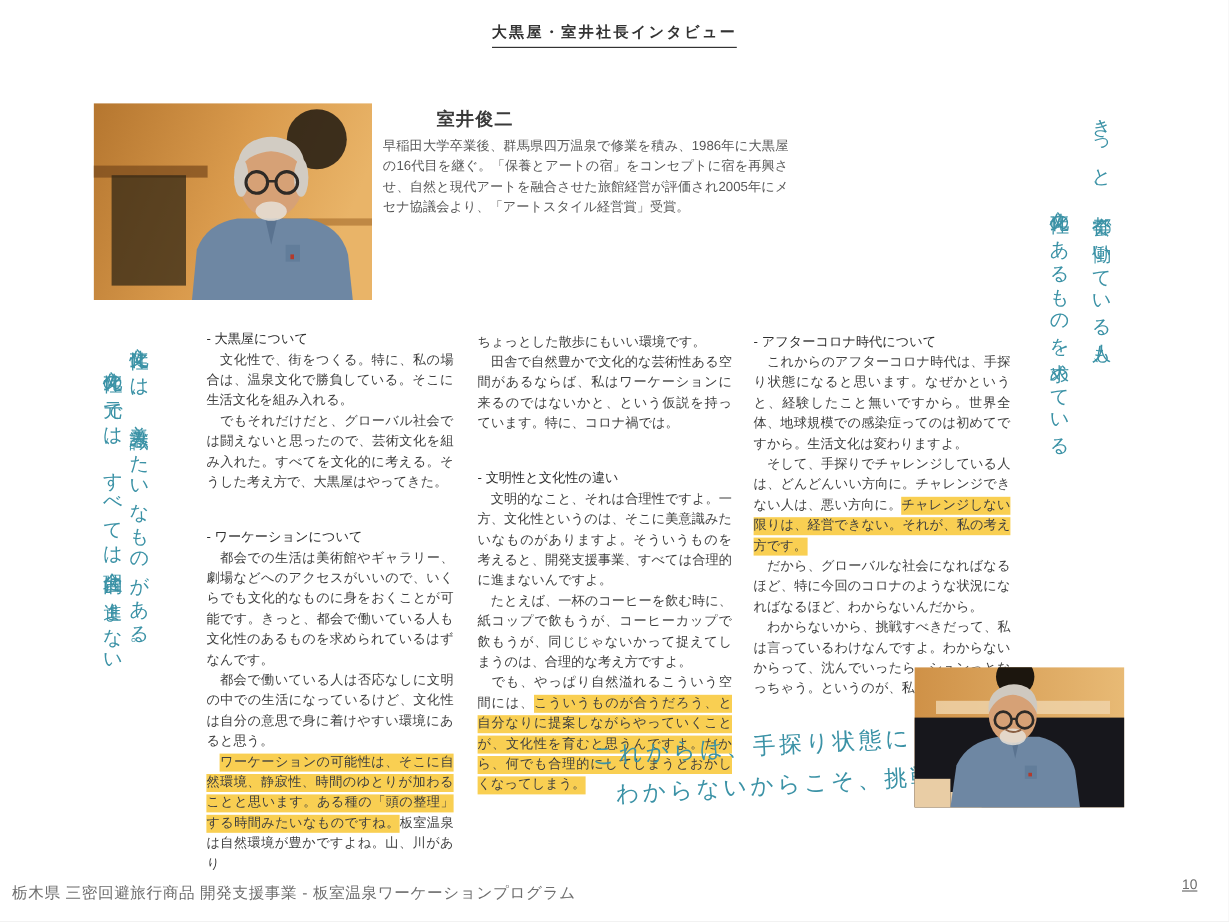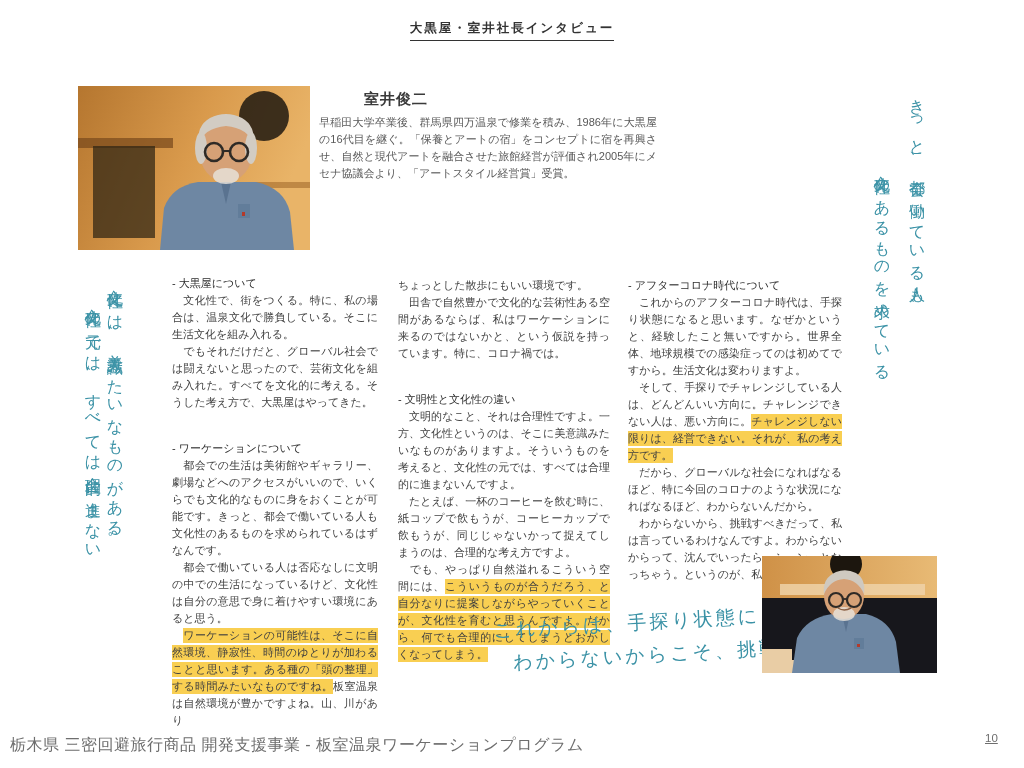--- a/index.html
+++ b/index.html
@@ -51,21 +51,21 @@
   
   .bottom-quote {
     position:absolute; left:494px; top:604px; transform:rotate(-3.2deg);
     font-family:"Liberation Serif","DejaVu Serif",serif;
     color:var(--accent,#3b92a6); font-size:19px; letter-spacing:3px; line-height:33px;
     white-space:nowrap;
   }
   .bottom-quote .bq2 { margin-left:18px; }
   
   .footer-text {
-    position:absolute; left:10px; top:735px; font-size:16px; color:#6e6e6e; letter-spacing:.5px;text-align:right;
+    position:absolute; left:10px; top:735px; font-size:13px; color:#6e6e6e; letter-spacing:.5px;text-align:right;
   }
   .page-number {
     position:absolute; left:985px; top:732px; font-size:11.5px; color:#6e6e6e;text-decoration:underline;
   }
 </style>
 </head>
 <body>
 
 <div class="page">
 
@@ -117,21 +117,21 @@
       <p class="body-para"><span>　でもそれだけだと、グローバル社会では闘えないと思ったので、芸術文化を組み入れた。すべてを文化的に考える。そうした考え方で、大黒屋はやってきた。</span></p>
       <div class="col-heading">- ワーケーションについて</div>
       <p class="body-para"><span>　都会での生活は美術館やギャラリー、劇場などへのアクセスがいいので、いくらでも文化的なものに身をおくことが可能です。きっと、都会で働いている人も文化性のあるものを求められているはずなんです。</span></p>
       <p class="body-para"><span>　都会で働いている人は否応なしに文明の中での生活になっているけど、文化性は自分の意思で身に着けやすい環境にあると思う。</span></p>
       <p class="body-para"><span>　</span><span class="hl">ワーケーションの可能性は、そこに自然環境、静寂性、時間のゆとりが加わることと思います。ある種の「頭の整理」する時間みたいなものですね。</span><span>板室温泉は自然環境が豊かですよね。山、川があり</span></p>
     </div>
   <div class="col col-2">
       <p class="body-para"><span>ちょっとした散歩にもいい環境です。</span></p>
       <p class="body-para"><span>　田舎で自然豊かで文化的な芸術性ある空間があるならば、私はワーケーションに来るのではないかと、という仮説を持っています。特に、コロナ禍では。</span></p>
       <div class="col-heading">- 文明性と文化性の違い</div>
-      <p class="body-para"><span>　文明的なこと、それは合理性ですよ。一方、文化性というのは、そこに美意識みたいなものがありますよ。そういうものを考えると、文化性の元では、すべては合理的に進まないんですよ。</span></p>
+      <p class="body-para"><span>　文明的なこと、それは合理性ですよ。一方、文化性というのは、そこに美意識みたいなものがありますよ。そういうものを考えると、開発支援事業、すべては合理的に進まないんですよ。</span></p>
       <p class="body-para"><span>　たとえば、一杯のコーヒーを飲む時に、紙コップで飲もうが、コーヒーカップで飲もうが、同じじゃないかって捉えてしまうのは、合理的な考え方ですよ。</span></p>
       <p class="body-para"><span>　でも、やっぱり自然溢れるこういう空間には、</span><span class="hl">こういうものが合うだろう、と自分なりに提案しながらやっていくことが、文化性を育むと思うんですよ。だから、何でも合理的にしてしまうとおかしくなってしまう。</span></p>
     </div>
   <div class="col col-3">
       <div class="col-heading">- アフターコロナ時代について</div>
       <p class="body-para"><span>　これからのアフターコロナ時代は、手探り状態になると思います。なぜかというと、経験したこと無いですから。世界全体、地球規模での感染症ってのは初めてですから。生活文化は変わりますよ。</span></p>
       <p class="body-para"><span>　そして、手探りでチャレンジしている人は、どんどんいい方向に。チャレンジできない人は、悪い方向に。</span><span class="hl">チャレンジしない限りは、経営できない。それが、私の考え方です。</span></p>
       <p class="body-para"><span>　だから、グローバルな社会になればなるほど、特に今回のコロナのような状況になればなるほど、わからないんだから。</span></p>
       <p class="body-para"><span>　わからないから、挑戦すべきだって、私は言っているわけなんですよ。わからないからって、沈んでいったら、シュンっとなっちゃう。というのが、私の持論。</span></p>
     </div>

